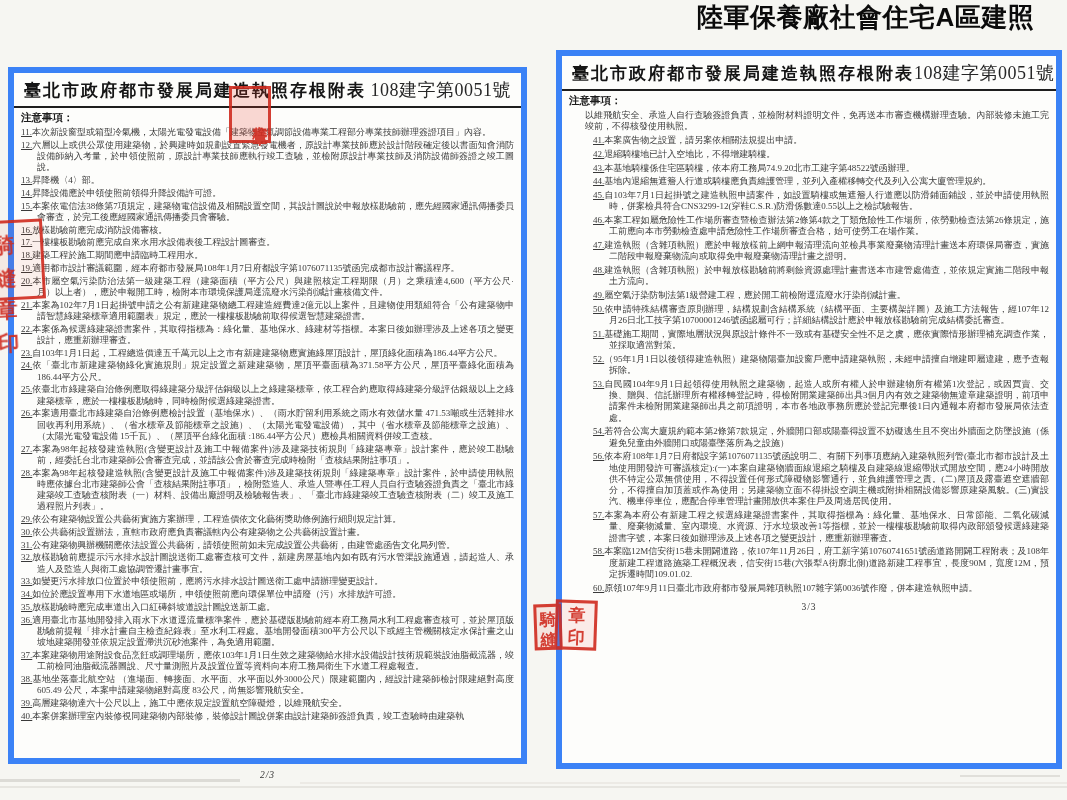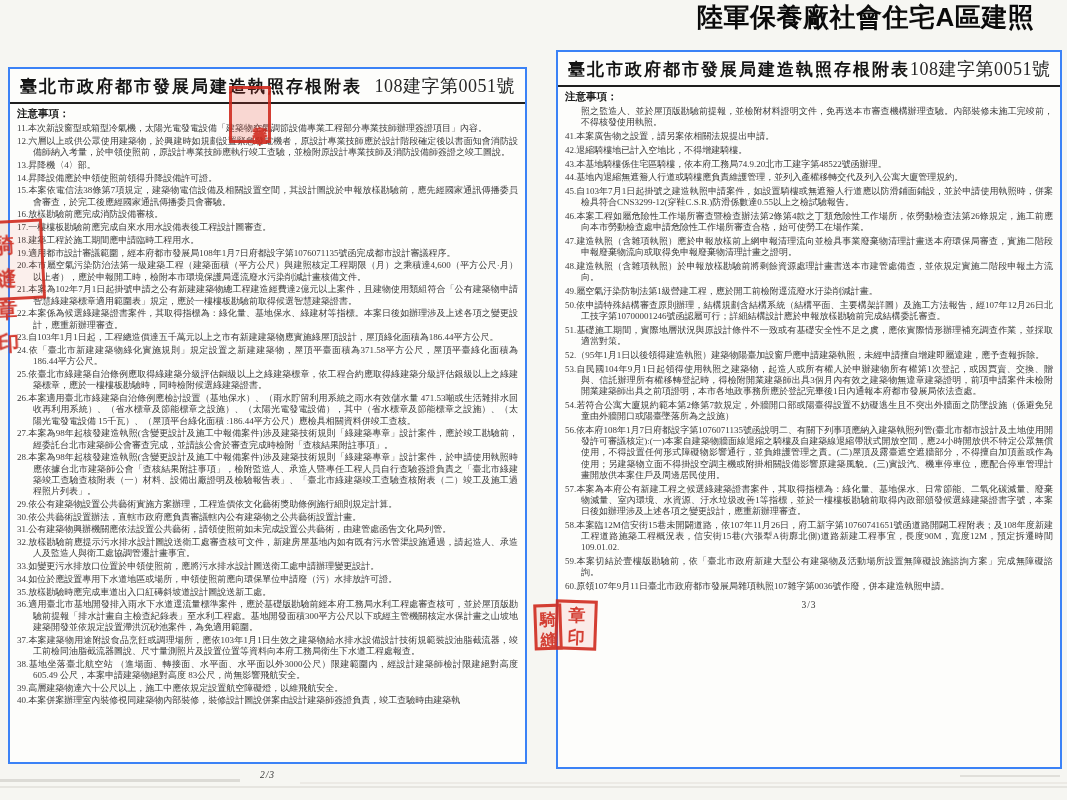--- a/index.html
+++ b/index.html
@@ -8,40 +8,40 @@
     background:#f6f6f2;
     font-family:"Liberation Serif","DejaVu Serif",serif;
   }
   .doc-title{
     position:absolute;left:697px;top:0px;
     font-family:"Liberation Sans","DejaVu Sans",sans-serif;
     font-size:26px;font-weight:bold;color:#0b0b0b;letter-spacing:0.5px;
     white-space:nowrap;
   }
   .page{
-    position:absolute;background:#fdfdfb;border:2px solid #3b82f6;
+    position:absolute;background:#fdfdfb;border:6px solid #3b82f6;
     box-sizing:border-box;
   }
   #page-left{left:8px;top:67px;width:519px;height:697px;}
   #page-right{left:556px;top:50px;width:506px;height:719px;}
   .page-header{
     display:flex;justify-content:space-between;align-items:center;
     border-bottom:2px solid #1e1e1e;padding:5px 10px 4px 10px;
   }
   .page-header .ht{font-size:17px;font-weight:bold;color:#151515;letter-spacing:2px;white-space:nowrap;}
   .page-header .pn{font-size:18px;color:#262626;letter-spacing:0.5px;white-space:nowrap;}
   .page-body{padding:3px 7px 0 7px;color:#3a3a3a;}
   .notes-label{font-size:10.5px;font-weight:bold;color:#1d1d1d;margin:0 0 2px 0;}
   .item,.continuation{
     font-size:9px;line-height:1.25;margin:0 0 1.5px 0;
     padding-left:16px;text-indent:-16px;text-align:justify;color:#3a3a3a;
   }
-  #page-right .item{margin-bottom:2.5px;}
+  #page-right .item{margin-bottom:2.5px;margin-left:24px;}
   .continuation{text-indent:0;margin-bottom:2.5px;}
-  .item .no{letter-spacing:0;}
+  .item .no{letter-spacing:0;text-decoration:underline;}
   .footer-left{
     position:absolute;left:8px;top:770px;width:519px;text-align:center;
     font-size:9.5px;color:#333;letter-spacing:1px;font-style:italic;
   }
   .footer-right{
     text-align:center;font-size:9.5px;color:#333;letter-spacing:1px;margin-top:8px;
   }
   
   .stamp{position:absolute;color:#d02a1e;font-weight:bold;opacity:0.9;}
   #stamp-edge-left{
@@ -153,21 +153,21 @@
 </div>
 <div class="footer-left">2/3</div>
 
 <div class="page" id="page-right">
   <div class="page-header">
     <span class="ht">臺北市政府都市發展局建造執照存根附表</span>
     <span class="pn">108建字第0051號</span>
   </div>
   <div class="page-body">
     <div class="notes-label">注意事項：</div>
-    <div class="continuation">照之監造人、並於屋頂版勘驗前提報，並檢附材料證明文件，免再送本市審查機構辦理查驗。內部裝修未施工完竣前，不得核發使用執照。</div>
+    <div class="continuation">以維飛航安全、承造人自行查驗簽證負責，並檢附材料證明文件，免再送本市審查機構辦理查驗。內部裝修未施工完竣前，不得核發使用執照。</div>
     <div>
 
         <div class="item"><span class="no">41.</span><span>本案廣告物之設置，請另案依相關法規提出申請。</span></div>
 
         <div class="item"><span class="no">42.</span><span>退縮騎樓地已計入空地比，不得增建騎樓。</span></div>
 
         <div class="item"><span class="no">43.</span><span>本基地騎樓係住宅區騎樓，依本府工務局74.9.20北市工建字第48522號函辦理。</span></div>
 
         <div class="item"><span class="no">44.</span><span>基地內退縮無遮簷人行道或騎樓應負責維護管理，並列入產權移轉交代及列入公寓大廈管理規約。</span></div>
 
@@ -191,21 +191,20 @@
 
         <div class="item"><span class="no">54.</span><span>若符合公寓大廈規約範本第2條第7款規定，外牆開口部或陽臺得設置不妨礙逃生且不突出外牆面之防墜設施（係避免兒童由外牆開口或陽臺墜落所為之設施）</span></div>
 
 
         <div class="item"><span class="no">56.</span><span>依本府108年1月7日府都設字第1076071135號函說明二、有關下列事項應納入建築執照列管(臺北市都市設計及土地使用開發許可審議核定):(一)本案自建築物牆面線退縮之騎樓及自建築線退縮帶狀式開放空間，應24小時開放供不特定公眾無償使用，不得設置任何形式障礙物影響通行，並負維護管理之責。(二)屋頂及露臺遮空遮牆部分，不得擅自加頂蓋或作為使用；另建築物立面不得掛設空調主機或附掛相關設備影響原建築風貌。(三)實設汽、機車停車位，應配合停車管理計畫開放供本案住戶及周邊居民使用。</span></div>
 
         <div class="item"><span class="no">57.</span><span>本案為本府公有新建工程之候選綠建築證書案件，其取得指標為：綠化量、基地保水、日常節能、二氧化碳減量、廢棄物減量、室內環境、水資源、汙水垃圾改善1等指標，並於一樓樓板勘驗前取得內政部頒發候選綠建築證書字號，本案日後如辦理涉及上述各項之變更設計，應重新辦理審查。</span></div>
 
         <div class="item"><span class="no">58.</span><span>本案臨12M信安街15巷未開闢道路，依107年11月26日，府工新字第10760741651號函道路開闢工程附表；及108年度新建工程道路施築工程概況表，信安街15巷(六張犁A街廓北側)道路新建工程事宜，長度90M，寬度12M，預定拆遷時間109.01.02.</span></div>
 
-        <div class="item"><span class="no">59.</span><span>本案切結於壹樓版勘驗前，依「臺北市政府新建大型公有建築物及活動場所設置無障礙設施諮詢方案」完成無障礙諮詢。</span></div>
 
         <div class="item"><span class="no">60.</span><span>原領107年9月11日臺北市政府都市發展局雜項執照107雜字第0036號作廢，併本建造執照申請。</span></div>
       </div>
     <div class="footer-right">3/3</div>
   </div>
 </div>
 
 <div class="stamp" id="stamp-edge-left">騎縫章印</div>
 <div class="stamp" id="stamp-header-left">審核章</div>
 <div class="stamp" id="stamp-right-page">

